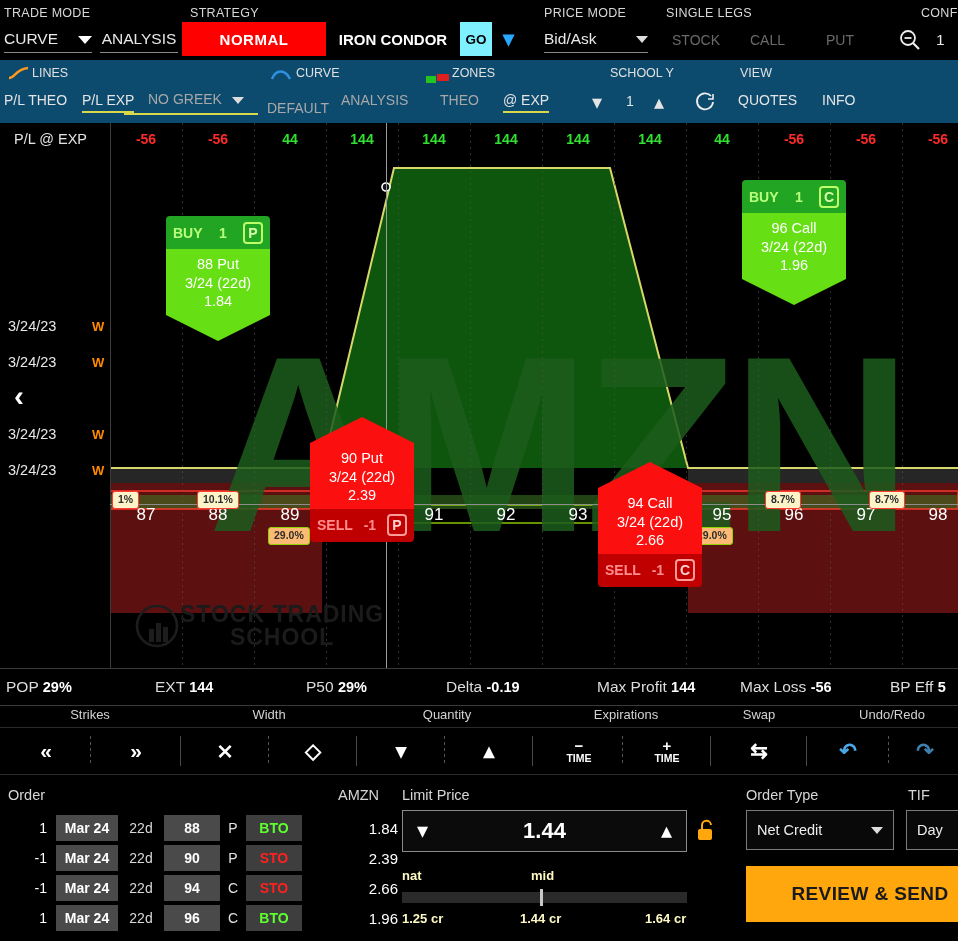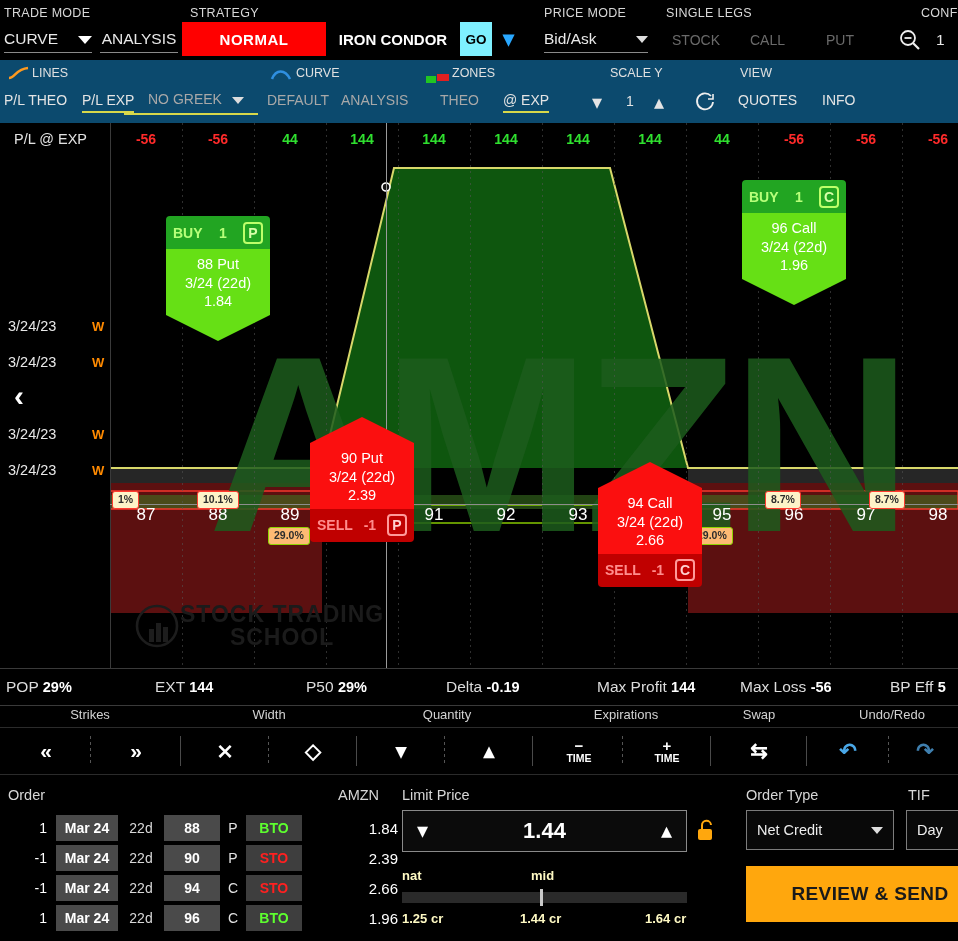--- a/index.html
+++ b/index.html
@@ -170,32 +170,32 @@
     <svg style="position:absolute; left:270px; top:7px;" width="22" height="13" viewBox="0 0 22 13">
       <path d="M2 12 C6 2, 15 2, 20 12" fill="none" stroke="#2f8fe0" stroke-width="2.6"></path>
     </svg>
     <div class="t2-lab" style="left:296px; top:6px;">CURVE</div>
 
     <div style="position:absolute; left:426px; top:9px;">
       <span style="display:inline-block;width:10px;height:7px;background:#22c522;"></span><span style="display:inline-block;width:12px;height:7px;background:#e02020;margin-left:1px;vertical-align:2px;"></span>
     </div>
     <div class="t2-lab" style="left:452px; top:6px;">ZONES</div>
 
-    <div class="t2-lab" style="left:610px; top:6px;">SCALE Y</div>
+    <div class="t2-lab" style="left:610px; top:6px;">SCHOOL Y</div>
     <div class="t2-lab" style="left:740px; top:6px;">VIEW</div>
 
     <div class="t2-ctl" style="left:4px; top:32px;">P/L THEO</div>
     <div class="t2-ctl t2-active" style="left:82px; top:32px;">P/L EXP</div>
     <div class="t2-ctl greyed" style="left:148px; top:31px;">
       <span>NO GREEK</span>
       <span class="caret-dn-sm" style="margin-left:6px;"></span>
     </div>
     <div style="position:absolute; left:124px; top:53px; width:134px; height:2px; background:#d8d84a;"></div>
 
-    <div class="t2-ctl greyed" style="left:267px; top:32px;">DEFAULT</div>
+    <div class="t2-ctl greyed" style="left:267px; top:40px;">DEFAULT</div>
     <div class="t2-ctl greyed" style="left:341px; top:32px;">ANALYSIS</div>
     <div class="t2-ctl greyed" style="left:440px; top:32px;">THEO</div>
     <div class="t2-ctl t2-active" style="left:503px; top:32px;">@ EXP</div>
 
     <div class="t2-ctl" style="left:592px; top:30px; font-size:20px;">▾</div>
     <div class="t2-ctl" style="left:626px; top:33px;">1</div>
     <div class="t2-ctl" style="left:654px; top:30px; font-size:20px;">▴</div>
     <svg style="position:absolute; left:694px; top:30px;" width="22" height="22" viewBox="0 0 22 22">
       <path d="M17 6 A8 8 0 1 0 19 12" fill="none" stroke="#eee" stroke-width="1.8"></path>
       <path d="M19 4 L19 9 L14 9" fill="none" stroke="#eee" stroke-width="1.6"></path>

